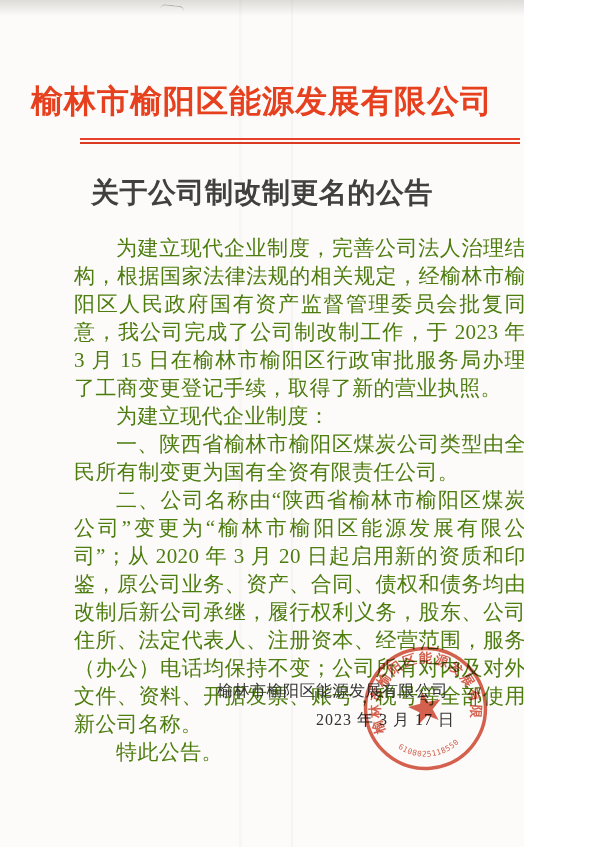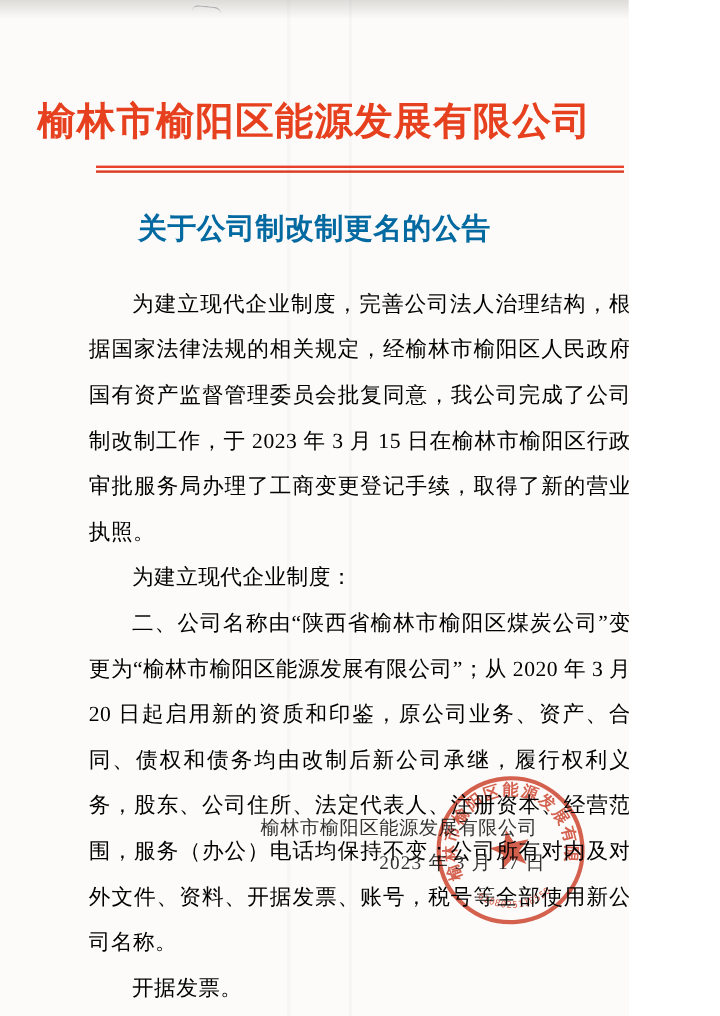--- a/index.html
+++ b/index.html
@@ -33,27 +33,27 @@
   }
   .red-rule {
     position:absolute; top:138px; left:80px; width:440px; height:2px;
     border-top:2px solid #e8402a;
     border-bottom:2px solid #d93a20;
   }
   .doc-title {
     position:absolute; top:174px; left:0; width:100%;
     text-align:center; margin:0;
     font-family:"Liberation Sans","DejaVu Sans",sans-serif;
-    font-weight:600; font-size:24px; letter-spacing:0.5px;
-    color:#0369a1;
+    font-weight:600; font-size:28px; letter-spacing:0.5px;
+    color:#404040;
   }
   .body-text {
     position:absolute; top:234px; left:74px; width:452px;
-    font-size:18px; line-height:38px; letter-spacing:0.4px;
-    color:#000000; text-align:justify;
+    font-size:21px; line-height:28px; letter-spacing:0.4px;
+    color:#4d7c0f; text-align:justify;
   }
   .body-text p { margin:0; text-indent:2em; }
 
   .signature {
     position:absolute; top:682px; right:76px;
     font-size:16px; line-height:18px; color:#333333;
   }
   .sig-company { letter-spacing:0.5px; }
   .sig-date {
     margin-top:11px; text-align:right; letter-spacing:1px;
@@ -88,22 +88,23 @@
 
   <h1 class="letterhead">榆林市榆阳区能源发展有限公司</h1>
 
   <div class="red-rule"></div>
 
   <h2 class="doc-title">关于公司制改制更名的公告</h2>
 
   <div class="body-text">
     <p>为建立现代企业制度，完善公司法人治理结构，根据国家法律法规的相关规定，经榆林市榆阳区人民政府国有资产监督管理委员会批复同意，我公司完成了公司制改制工作，于 2023 年 3 月 15 日在榆林市榆阳区行政审批服务局办理了工商变更登记手续，取得了新的营业执照。</p>
     <p>为建立现代企业制度：</p>
+    <p>一、陕西省榆林市榆阳区煤炭公司类型由全民所有制变更为国有全资有限责任公司。</p>
     <p>二、公司名称由“陕西省榆林市榆阳区煤炭公司”变更为“榆林市榆阳区能源发展有限公司”；从 2020 年 3 月 20 日起启用新的资质和印鉴，原公司业务、资产、合同、债权和债务均由改制后新公司承继，履行权利义务，股东、公司住所、法定代表人、注册资本、经营范围，服务（办公）电话均保持不变；公司所有对内及对外文件、资料、开据发票、账号，税号等全部使用新公司名称。</p>
-    <p>开据发票。</p>
+    <p>特此公告。</p>
   </div>
 
   <div class="signature">
     <div class="sig-company">榆林市榆阳区能源发展有限公司</div>
     <div class="sig-date">2023 年 3 月 17 日</div>
   </div>
 
   <svg class="seal" viewBox="0 0 124 124">
     <circle cx="62" cy="62" r="58.5" fill="none" stroke="#d04631" stroke-width="3.4"></circle>
     <defs>

